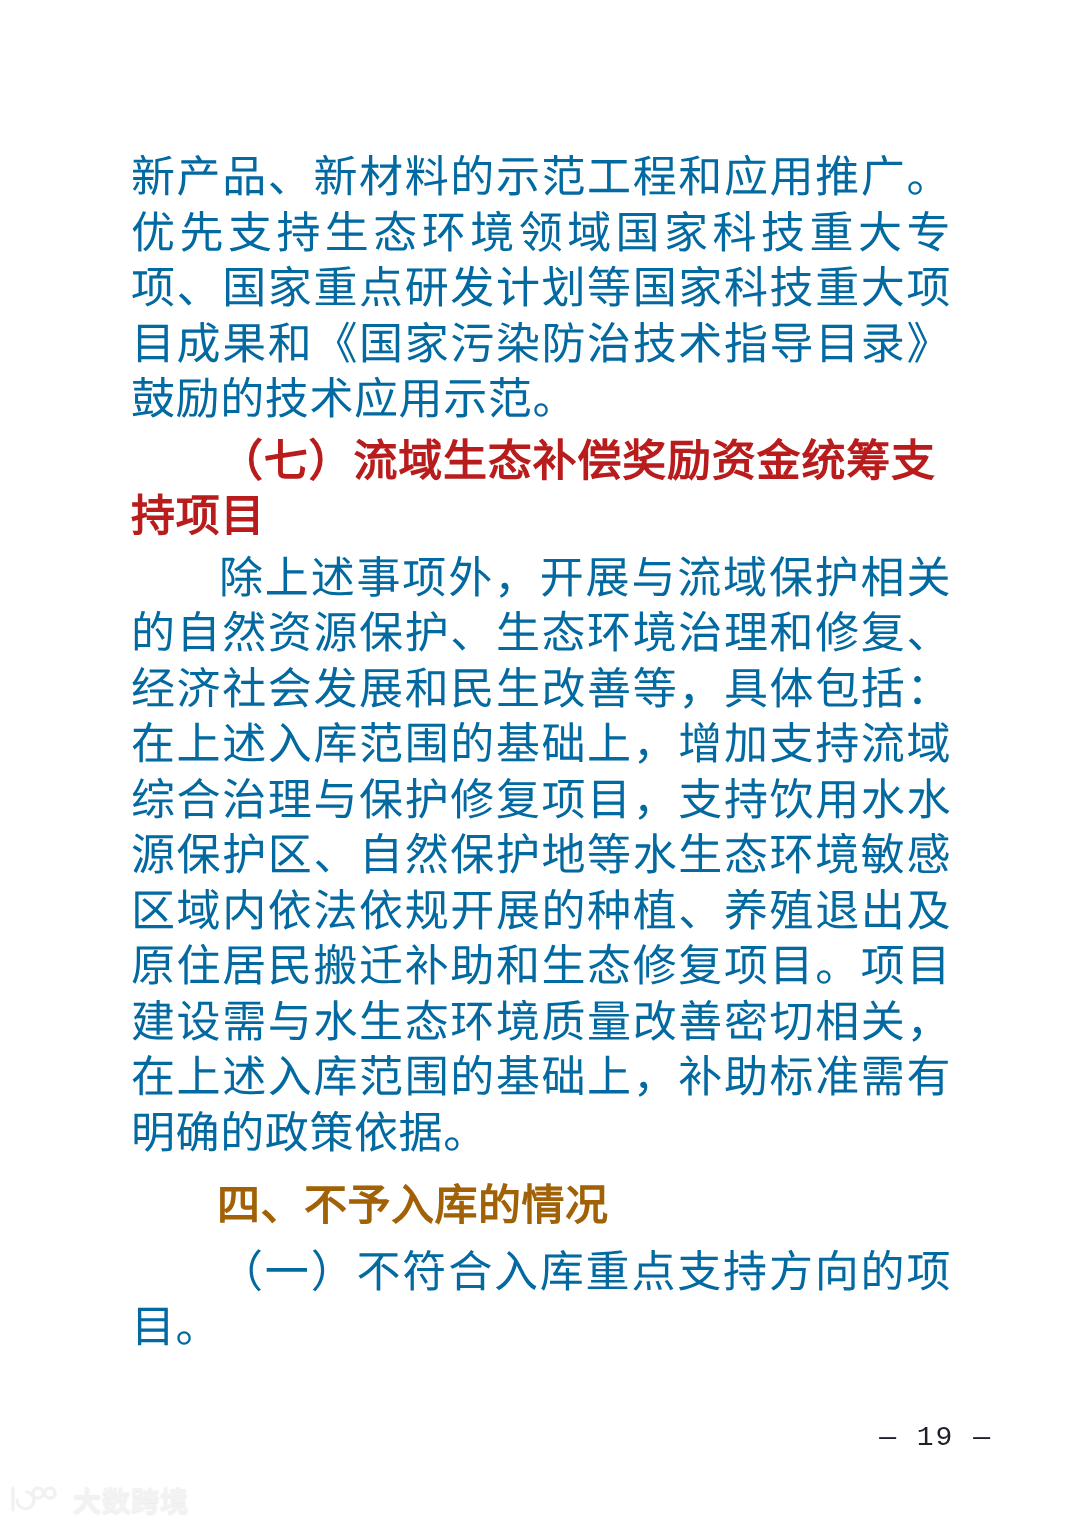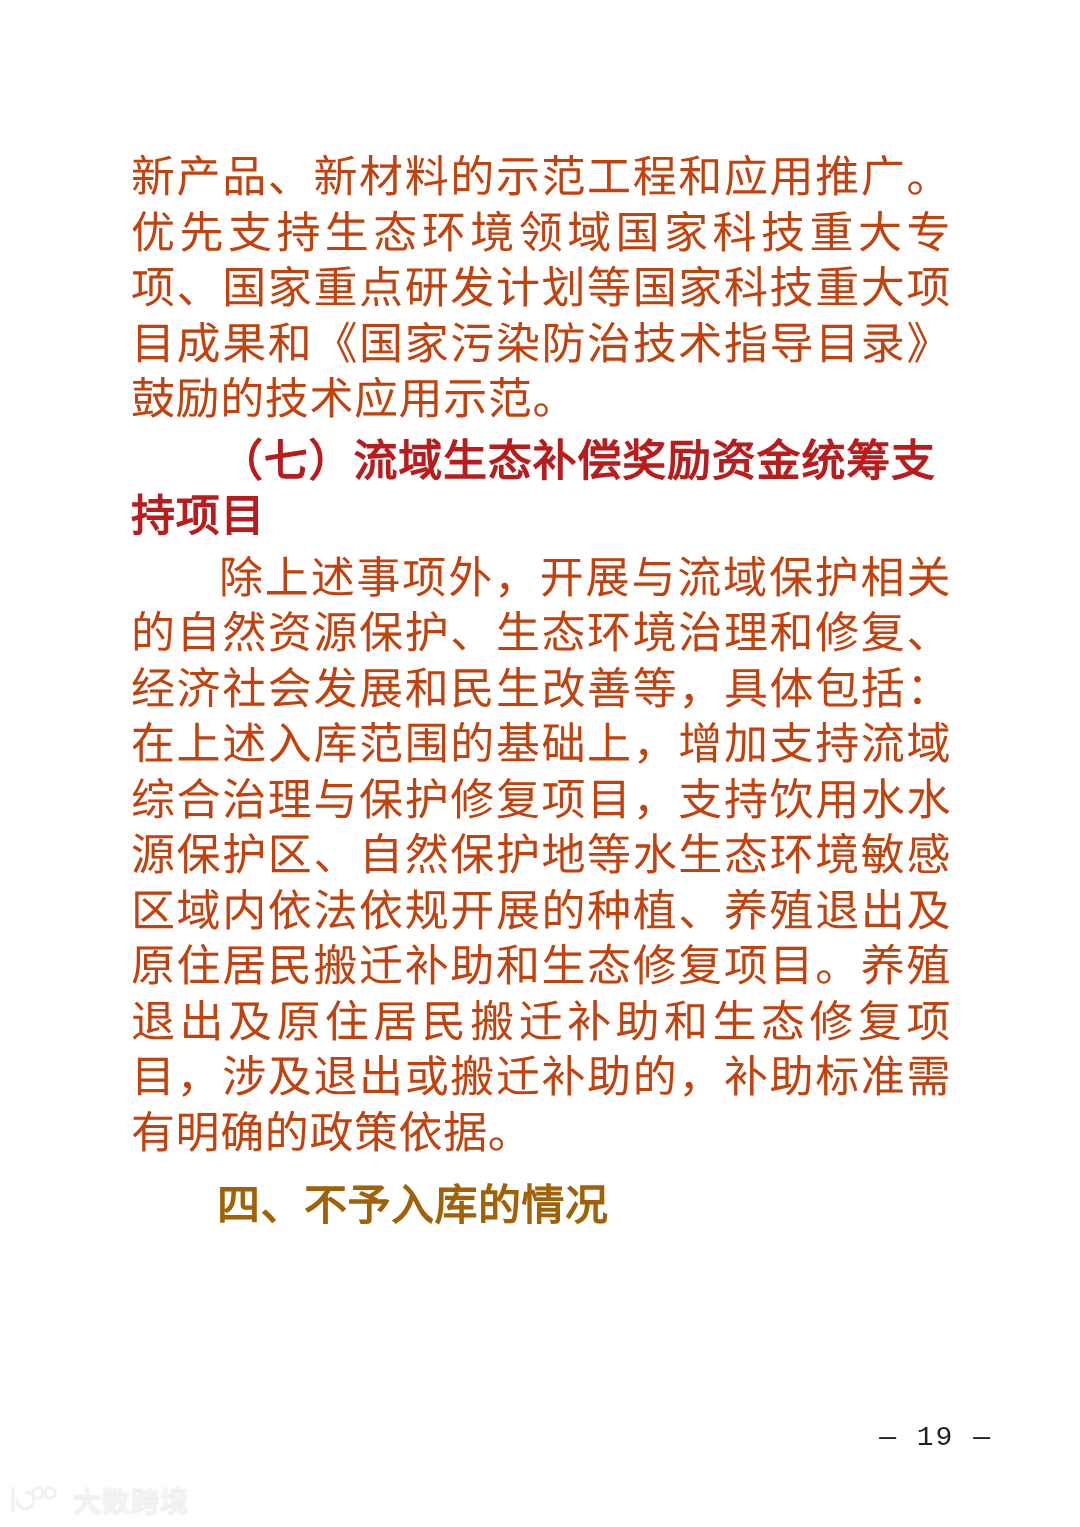--- a/index.html
+++ b/index.html
@@ -28,21 +28,21 @@
     left: 131px;
     top: 150px;
     width: 820px;
   }
 
   
   .para {
     font-family: "Liberation Serif", "DejaVu Serif", serif;
     font-size: 44px;
     line-height: 55.5px;
-    color: #c2410c;
+    color: #0369a1;
     text-align: justify;
     text-justify: inter-ideograph;
     letter-spacing: 0.6px;
     margin: 0 0 0 0;
     word-break: break-all;
   }
   .para.indent {
     text-indent: 2em;
   }
 
@@ -121,31 +121,32 @@
   <div class="text-column">
 
     <p class="para">新产品、新材料的示范工程和应用推广。优先支持生态环境领域国家科技重大专项、国家重点研发计划等国家科技重大项目成果和《国家污染防治技术指导目录》鼓励的技术应用示范。</p>
 
     <div class="gap-sm"></div>
 
     <h3 class="heading-kai">（七）流域生态补偿奖励资金统筹支持项目</h3>
 
     <div class="gap-sm"></div>
 
-    <p class="para indent">除上述事项外，开展与流域保护相关的自然资源保护、生态环境治理和修复、经济社会发展和民生改善等，具体包括：在上述入库范围的基础上，增加支持流域综合治理与保护修复项目，支持饮用水水源保护区、自然保护地等水生态环境敏感区域内依法依规开展的种植、养殖退出及原住居民搬迁补助和生态修复项目。养殖退出及原住居民搬迁补助和生态修复项目，涉及退出或搬迁补助的，补助标准需有明确的政策依据。</p>
+    <p class="para indent">除上述事项外，开展与流域保护相关的自然资源保护、生态环境治理和修复、经济社会发展和民生改善等，具体包括：在上述入库范围的基础上，增加支持流域综合治理与保护修复项目，支持饮用水水源保护区、自然保护地等水生态环境敏感区域内依法依规开展的种植、养殖退出及原住居民搬迁补助和生态修复项目。项目建设需与水生态环境质量改善密切相关，在上述入库范围的基础上，补助标准需有明确的政策依据。</p>
 
     <div class="gap-sm"></div>
 
 
     <div class="gap-md"></div>
 
     <h2 class="heading-hei">四、不予入库的情况</h2>
 
     <div class="gap-md"></div>
 
+    <p class="para indent">（一）不符合入库重点支持方向的项目。</p>
 
     <div class="gap-md"></div>
 
   </div>
 
   <div class="page-number">—  19  —</div>
 
   <div class="watermark">
     <svg class="watermark-logo" viewBox="0 0 52 30" aria-hidden="true">
       <g fill="none" stroke="#f1f1f1" stroke-width="3.2" stroke-linecap="round" stroke-linejoin="round">

